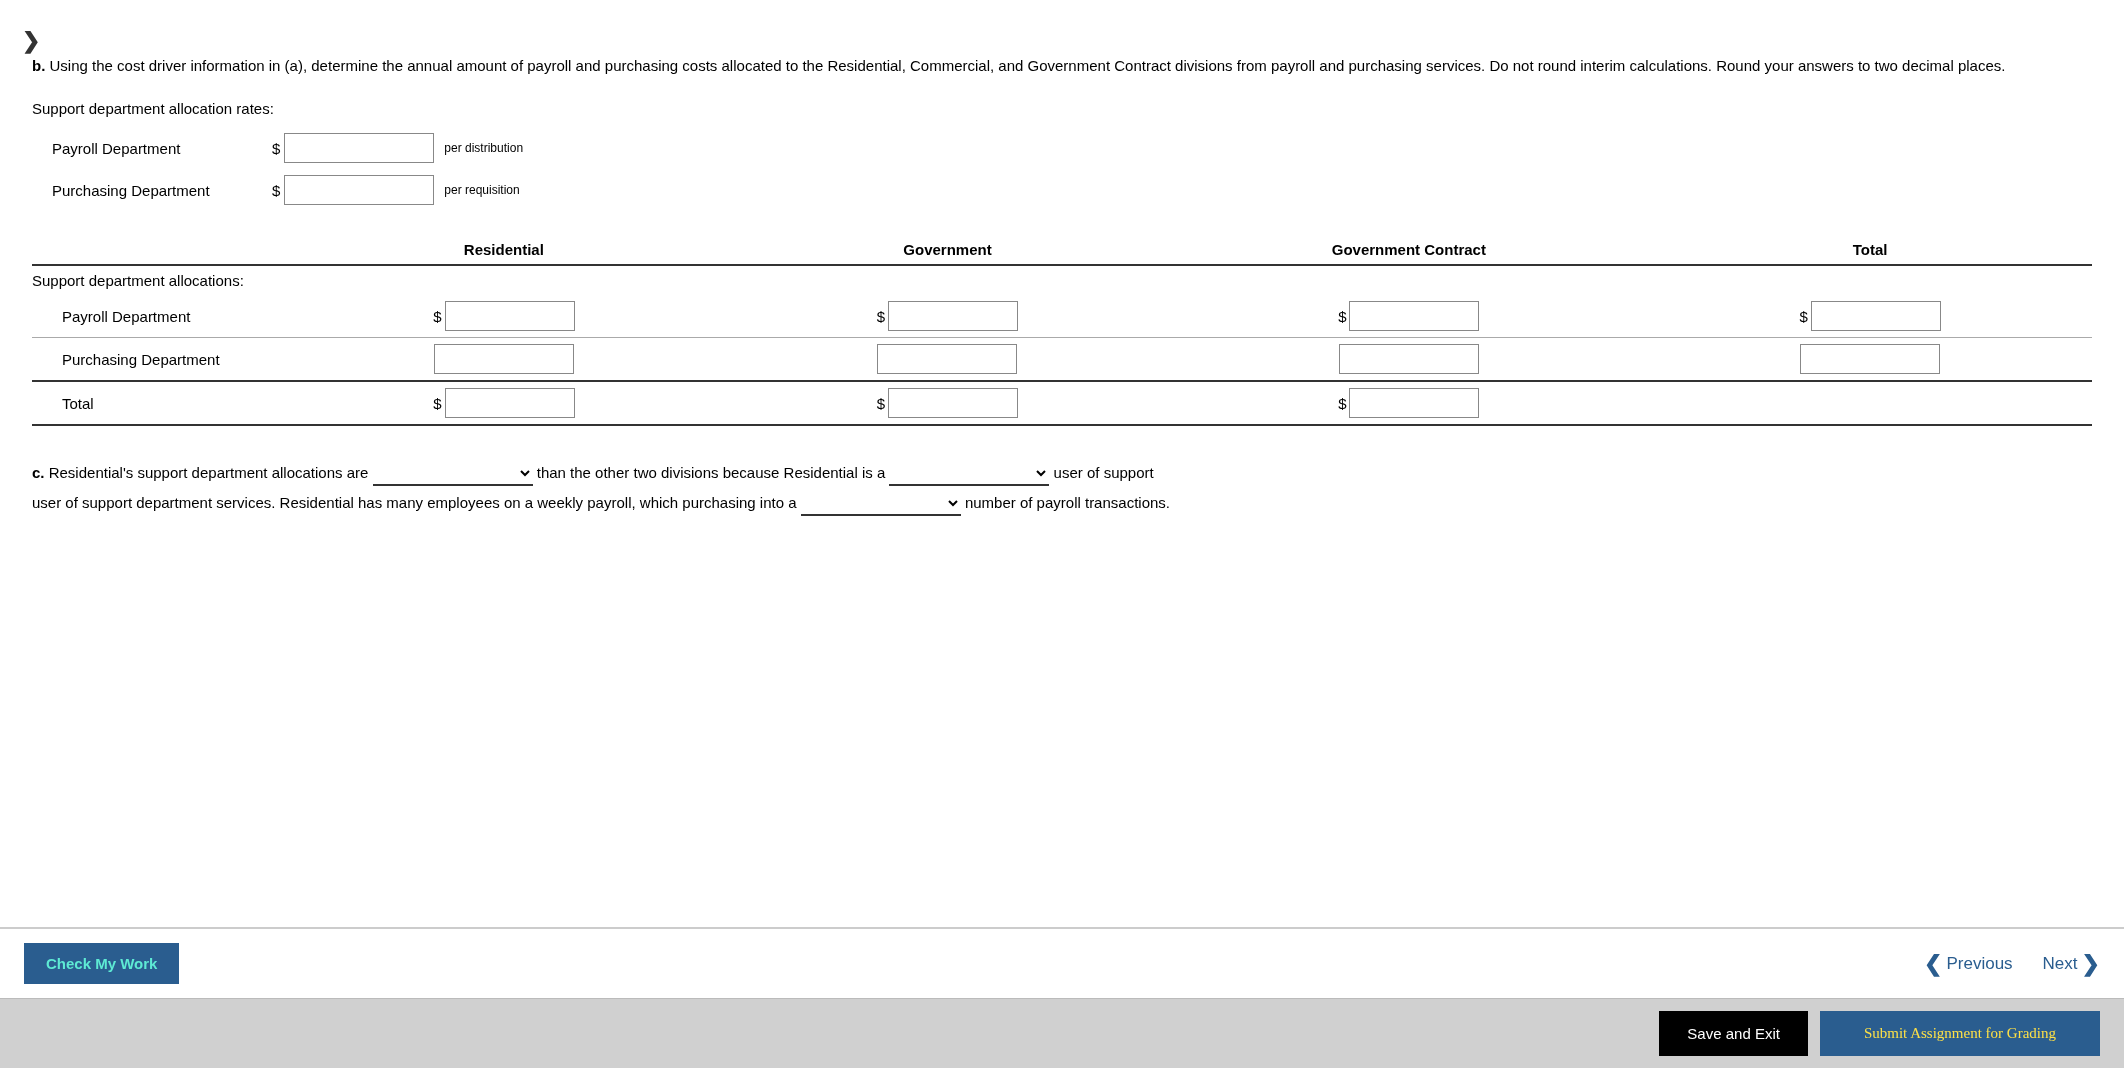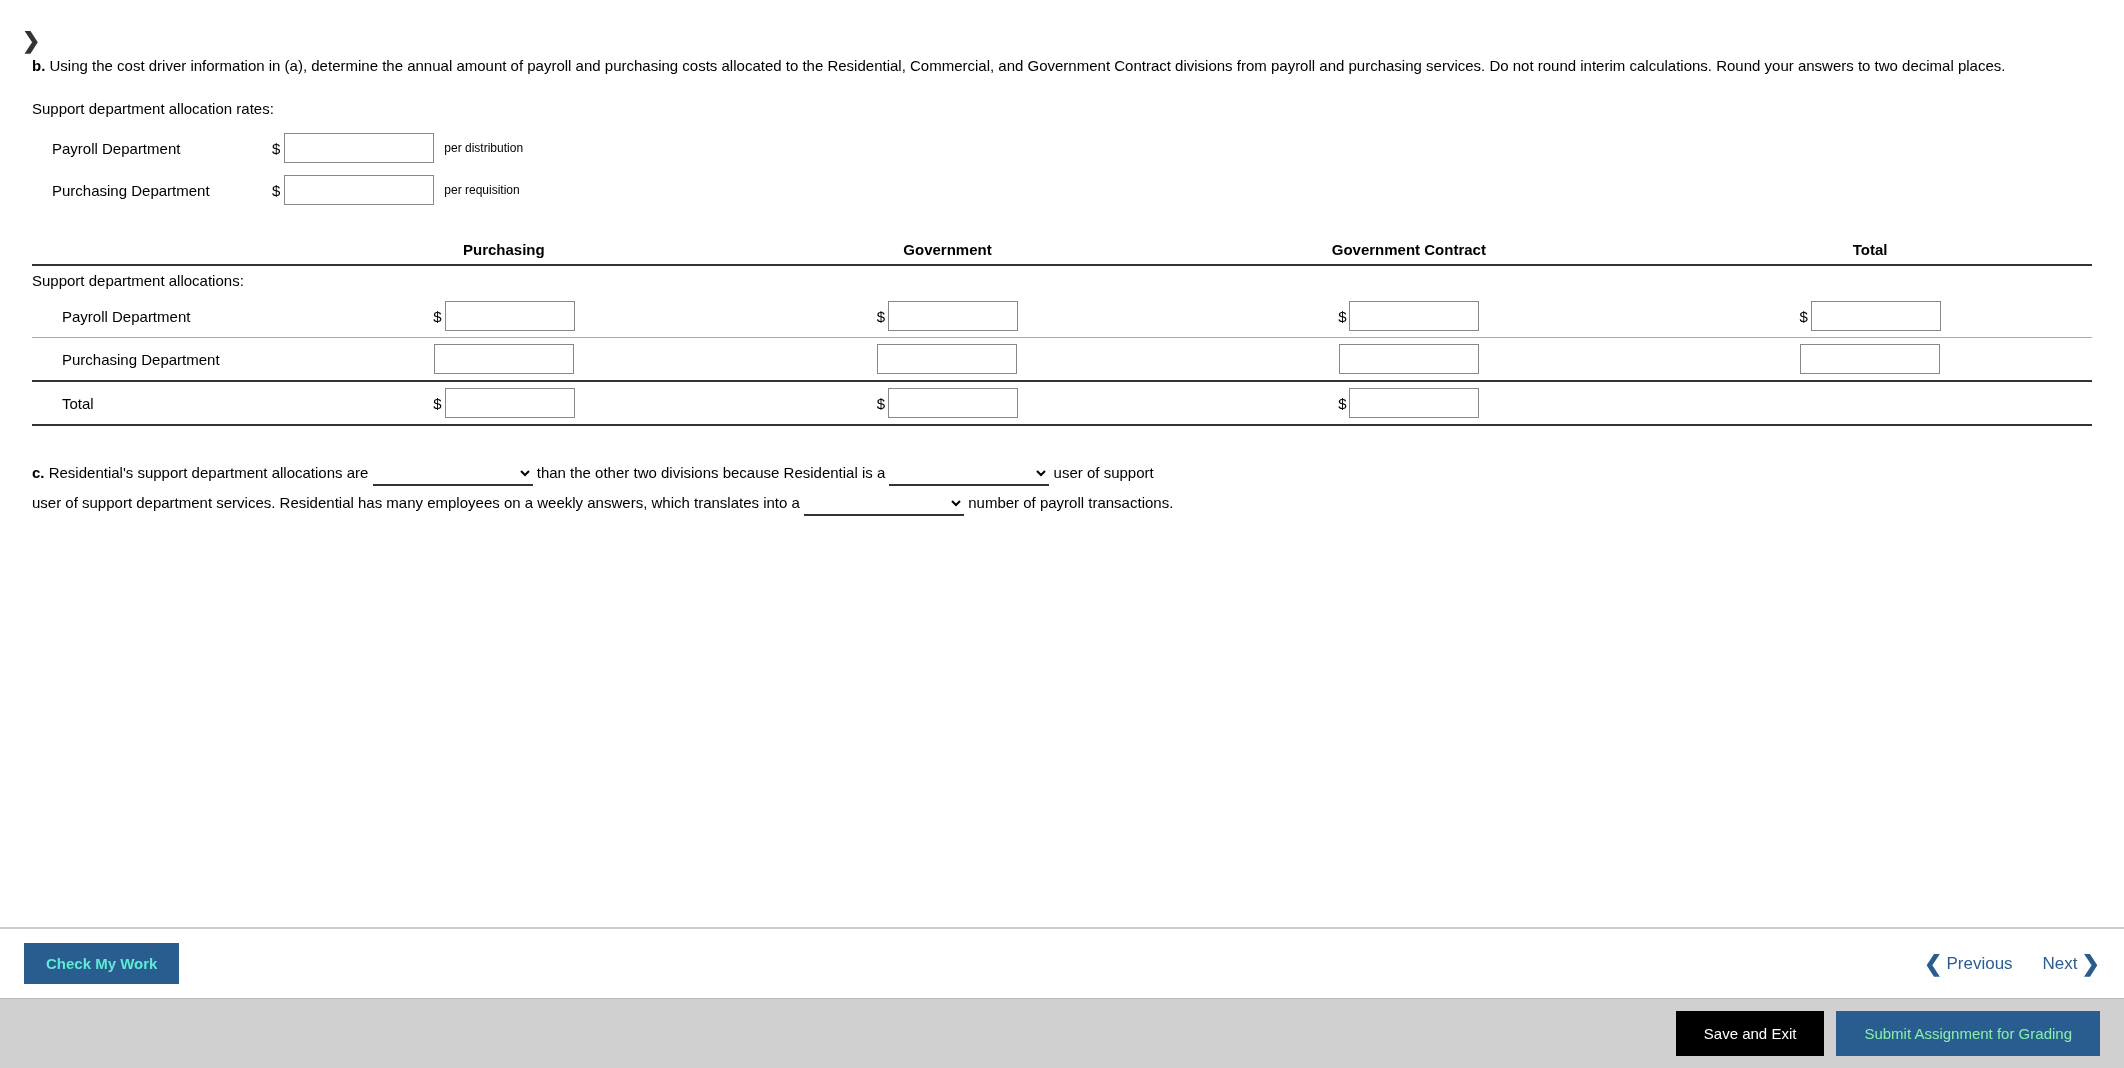--- a/index.html
+++ b/index.html
@@ -181,25 +181,26 @@
     .save-exit-btn {
       background: #000000;
       color: #fff;
       border: none;
       padding: 14px 28px;
       font-size: 15px;
       cursor: pointer;
     }
     .submit-btn {
       background: #2a5d8f;
-      color: #86efac;
-      border: none;
-      padding: 14px 28px;
-      font-size: 15px;
-      cursor: pointer;
+      color: #fde047;
+      border: none;
+      padding: 14px 44px;
+      font-size: 15px;
+      cursor: pointer;
+      font-family: Liberation Serif, serif;
     }
     .left-arrow-indicator {
       position: relative;
       left: -10px;
       font-size: 22px;
       color: #333;
       font-weight: bold;
     }
   </style>
 </head>
@@ -233,21 +234,21 @@
       <input class="rate-input" type="text" value="" style="">
     </div>
     <span class="rate-suffix">per requisition</span>
   </div>
 
   <div class="table-section">
     <table class="alloc-table">
       <thead>
         <tr>
           <th class="left-col"></th>
-          <th>Purchasing</th>
+          <th>Residential</th>
           <th>Government</th>
           <th>Government Contract</th>
           <th>Total</th>
         </tr>
       </thead>
       <tbody>
 
         <tr>
           <td class="section-label" colspan="5">Support department allocations:</td>
         </tr>
@@ -340,21 +341,21 @@
         <option value="lower">lower</option>
       </select><span> than the other two divisions because Residential is a </span><select class="inline-select">
         <option value=""></option>
         <option value="heavy">heavy</option>
         <option value="light">light</option>
         <option value="moderate">moderate</option>
       </select><span> user of support</span>
     </span>
     <br>
     <span>
-      <span> user of support department services. Residential has many employees on a weekly answers, which translates into a </span><select class="inline-select">
+      <span> user of support department services. Residential has many employees on a weekly payroll, which purchasing into a </span><select class="inline-select">
         <option value=""></option>
         <option value="higher">higher</option>
         <option value="lower">lower</option>
         <option value="large">large</option>
         <option value="small">small</option>
       </select><span> number of payroll transactions.</span>
     </span>
   </div>
 </div>
 

